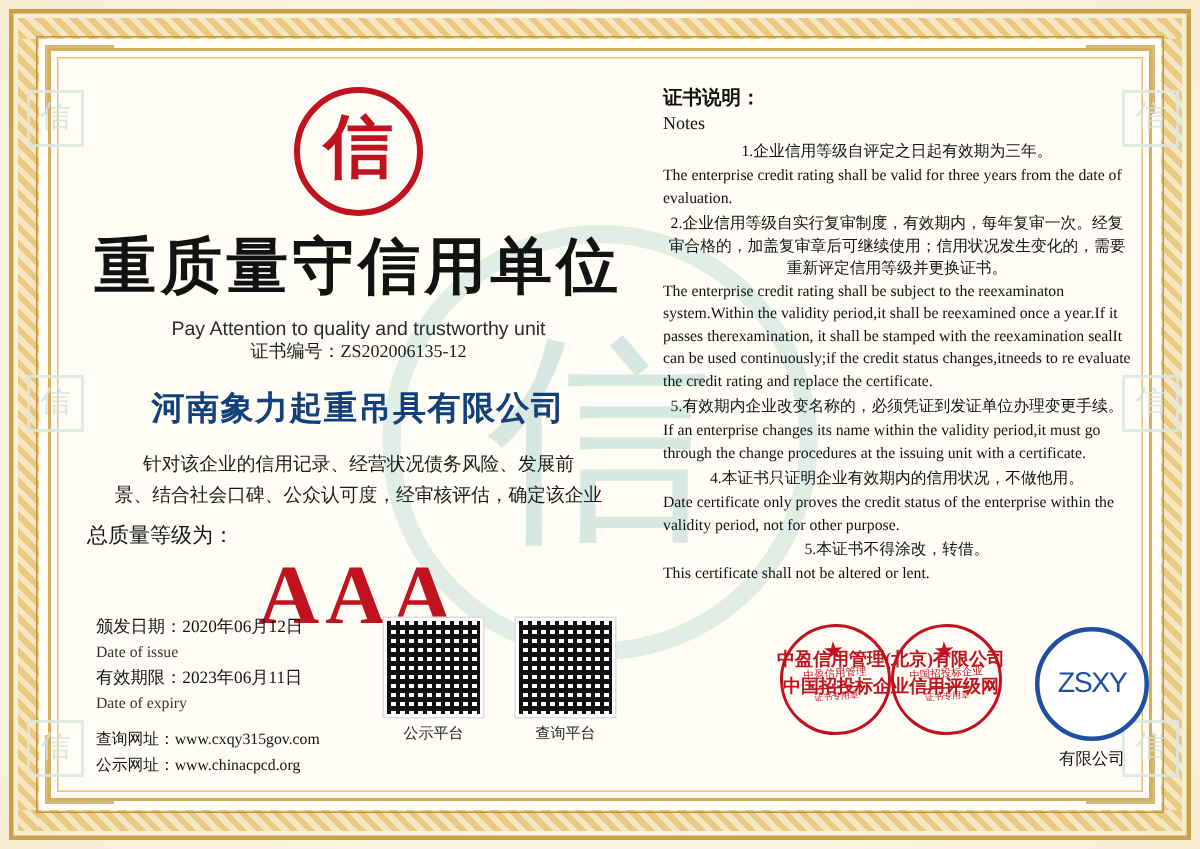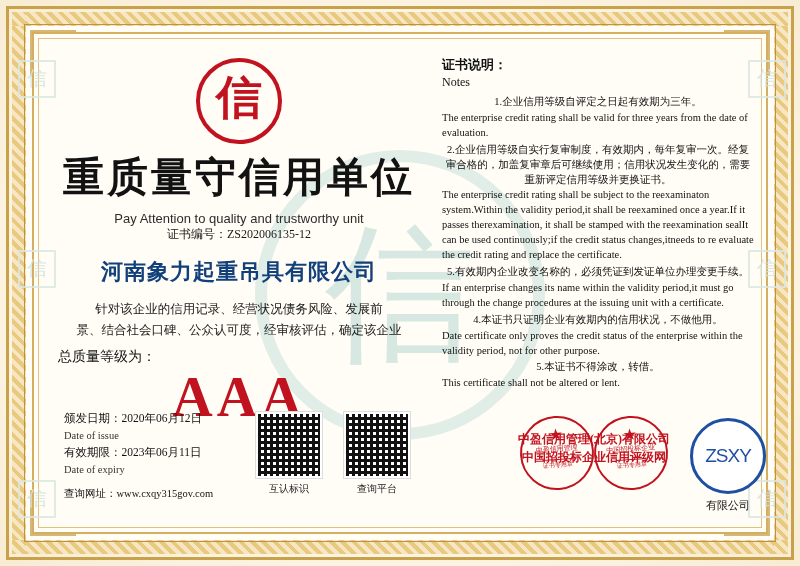--- a/index.html
+++ b/index.html
@@ -386,26 +386,29 @@
         <span>颁发日期：</span><span>2020年06月12日</span>
       </div>
       <div class="row en">Date of issue</div>
       <div class="row">
         <span>有效期限：</span><span>2023年06月11日</span>
       </div>
       <div class="row en">Date of expiry</div>
       <div class="urls">
         <span>查询网址：</span><span>www.cxqy315gov.com</span>
       </div>
+      <div class="urls" style="margin-top:2px;">
+        <span>公示网址：</span><span>www.chinacpcd.org</span>
+      </div>
     </div>
 
     <div class="qr-wrap">
       <div class="qr-item">
         <div class="qr"></div>
-        <div class="qr-cap">互认标识</div>
+        <div class="qr-cap">公示平台</div>
       </div>
       <div class="qr-item">
         <div class="qr"></div>
         <div class="qr-cap">查询平台</div>
       </div>
     </div>
 
     <div class="right-col">
       <div class="notes-title-cn">证书说明：</div>
       <div class="notes-title-en">Notes</div>

